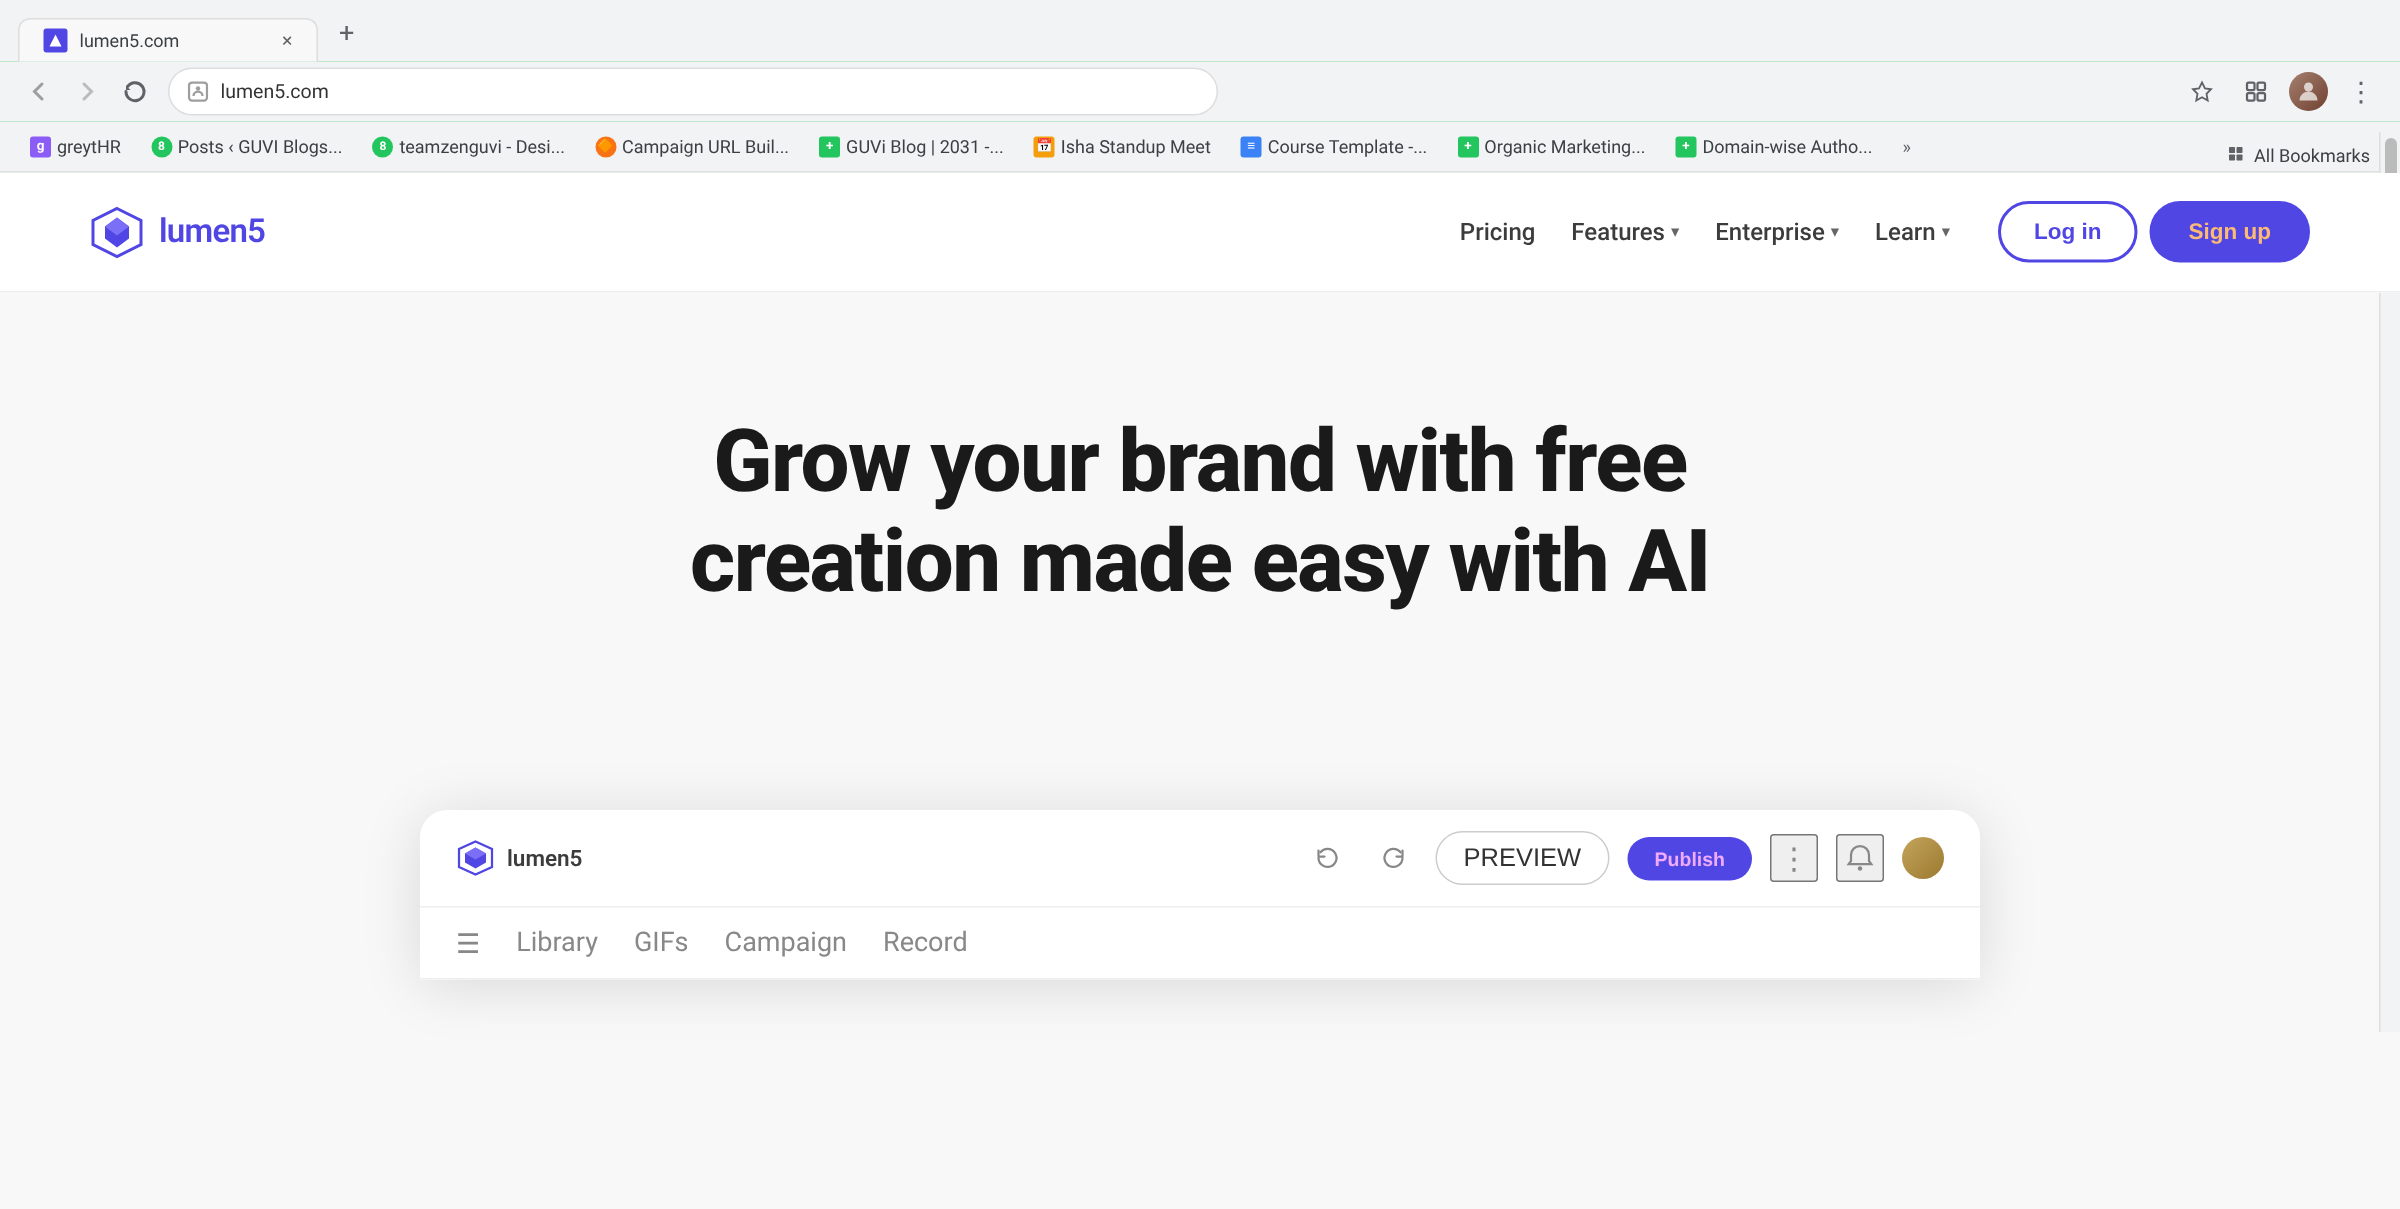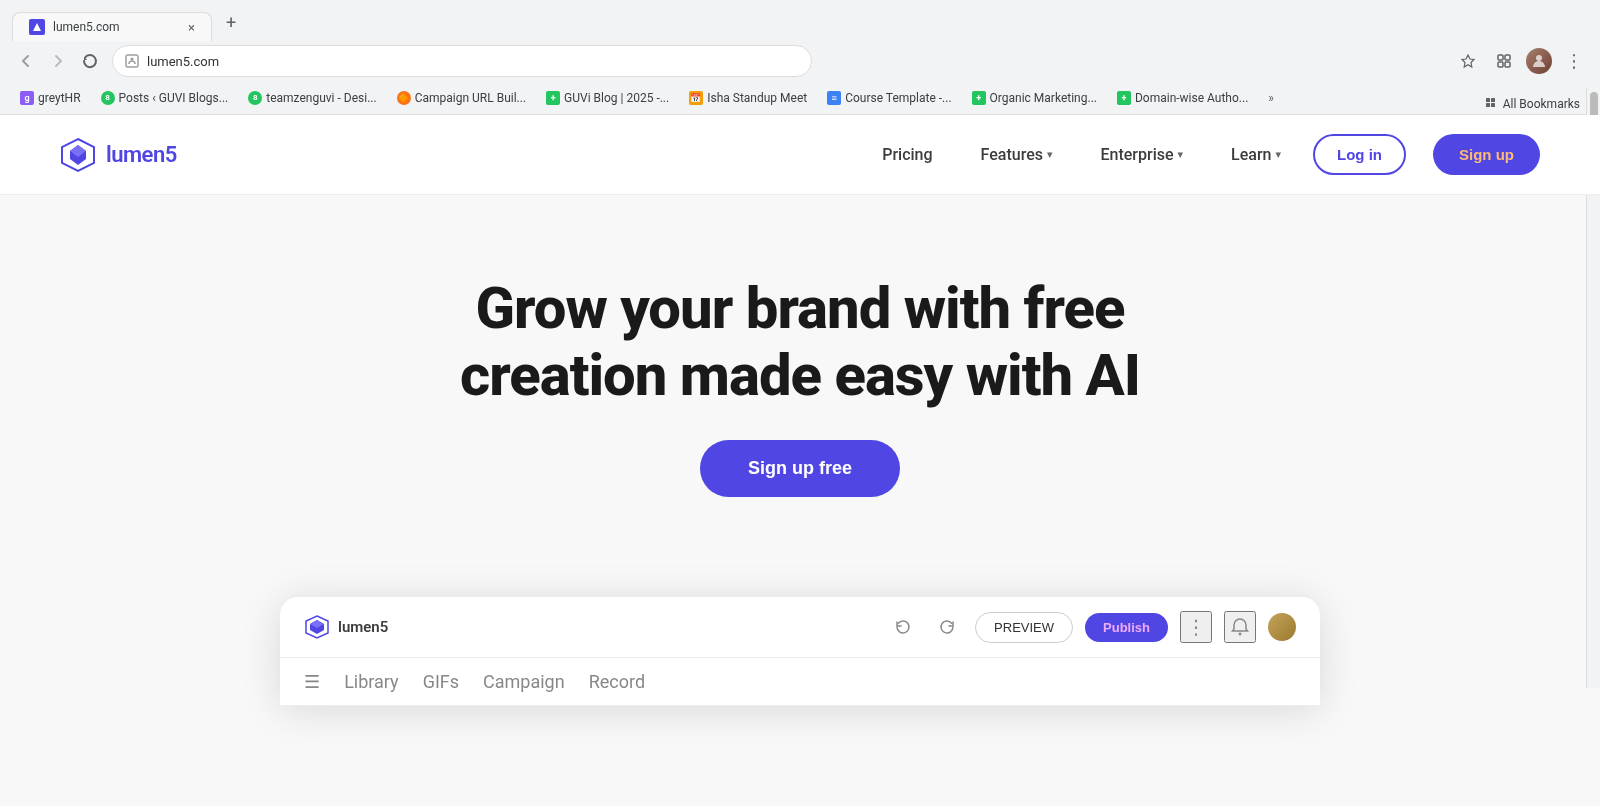--- a/index.html
+++ b/index.html
@@ -24,41 +24,41 @@
 
     
     .page { background: #f8f8f8; min-height: 730px; }
 
     
     .navbar { background: #fff; display: flex; align-items: center; padding: 0 60px; height: 80px; border-bottom: 1px solid #eee; position: relative; z-index: 10; }
     .logo { display: flex; align-items: center; gap: 10px; text-decoration: none; }
     .logo-icon { width: 36px; height: 36px; }
     .logo-text { font-size: 22px; font-weight: 600; color: #3c3c3c; letter-spacing: -0.5px; }
     .logo-text span { color: #5046e4; }
-    .nav-links { display: flex; align-items: center; gap: 48px; margin-left: auto; margin-right: 32px; }
+    .nav-links { display: flex; align-items: center; gap: 24px; margin-left: auto; margin-right: 32px; }
     .nav-link { font-size: 16px; color: #3c3c3c; text-decoration: none; cursor: pointer; display: flex; align-items: center; gap: 4px; font-weight: 500; }
     .chevron { font-size: 11px; color: #666; }
-    .nav-actions { display: flex; gap: 27px; align-items: center; }
+    .nav-actions { display: flex; gap: 8px; align-items: center; }
     .btn-login { padding: 10px 22px; border-radius: 24px; border: 2px solid #5046e4; background: transparent; color: #5046e4; font-size: 15px; font-weight: 600; cursor: pointer; }
     .btn-signup { padding: 12px 26px; border-radius: 24px; border: none; background: #5046e4; color: #fdba74; font-size: 15px; font-weight: 600; cursor: pointer; }
 
     
     .hero { display: flex; flex-direction: column; align-items: center; justify-content: center; padding: 80px 20px 60px; background: #f8f8f8; text-align: center; }
     .hero-title { font-size: 58px; font-weight: 800; color: #1a1a1a; line-height: 1.15; max-width: 720px; letter-spacing: -1px; margin-bottom: 32px; }
     .hero-subtitle { font-size: 18px; color: #555; max-width: 500px; line-height: 1.6; margin-bottom: 48px; }
     .btn-signup-free { padding: 18px 48px; border-radius: 32px; border: none; background: #5046e4; color: #fff; font-size: 18px; font-weight: 600; cursor: pointer; }
 
     
     .product-preview { margin: 0 auto; width: 1040px; background: #fff; border-radius: 18px 18px 0 0; box-shadow: 0 4px 40px rgba(0,0,0,0.13); overflow: hidden; position: relative; }
     .preview-topbar { display: flex; align-items: center; padding: 14px 24px; border-bottom: 1px solid #eee; gap: 20px; }
     .preview-logo { display: flex; align-items: center; gap: 8px; }
     .preview-spacer { flex: 1; }
     .preview-actions { display: flex; align-items: center; gap: 12px; }
     .preview-icon-btn { width: 32px; height: 32px; border-radius: 50%; background: transparent; border: none; cursor: pointer; display: flex; align-items: center; justify-content: center; color: #666; font-size: 18px; }
-    .preview-btn-outline { padding: 7px 18px; border-radius: 20px; border: 1.5px solid #ccc; background: transparent; color: #333; font-size: 13px; font-weight: 500; cursor: pointer; }
+    .preview-btn-outline { padding: 7px 18px; border-radius: 20px; border: 1.5px solid #ccc; background: transparent; color: #333; font-size: 17px; font-weight: 500; cursor: pointer; }
     .preview-btn-filled { padding: 7px 18px; border-radius: 20px; border: none; background: #5046e4; color: #f0abfc; font-size: 13px; font-weight: 600; cursor: pointer; }
     .preview-notif-btn { width: 32px; height: 32px; display: flex; align-items: center; justify-content: center; cursor: pointer; color: #888; font-size: 20px; }
     .preview-avatar { width: 28px; height: 28px; border-radius: 50%; background: #c4a35a; }
     .preview-more-btn { width: 32px; height: 32px; display: flex; align-items: center; justify-content: center; cursor: pointer; color: #888; font-size: 20px; }
 
     
     .preview-bottom { display: flex; height: 48px; border-bottom: 1px solid #eee; align-items: center; padding: 0 24px; gap: 24px; }
     .preview-tab { font-size: 18px; color: #888; cursor: pointer; padding: 4px 0; }
 
     
@@ -162,21 +162,21 @@
     <div class="bookmark-item">
       <div class="bookmark-favicon" style="background:#f97316;border-radius:50%;display:flex;align-items:center;justify-content:center;">
         <span style="font-size:9px;color:white;">🔶</span>
       </div>
       <span>Campaign URL Buil...</span>
     </div>
     <div class="bookmark-item">
       <div class="bookmark-favicon" style="background:#22c55e;border-radius:2px;display:flex;align-items:center;justify-content:center;">
         <span style="font-size:9px;color:white;font-weight:700;">+</span>
       </div>
-      <span>GUVi Blog | 2025 -...</span>
+      <span>GUVi Blog | 2031 -...</span>
     </div>
     <div class="bookmark-item">
       <div class="bookmark-favicon" style="background:#f59e0b;border-radius:2px;display:flex;align-items:center;justify-content:center;">
         <span style="font-size:9px;">📅</span>
       </div>
       <span>Isha Standup Meet</span>
     </div>
     <div class="bookmark-item">
       <div class="bookmark-favicon" style="background:#3b82f6;border-radius:2px;display:flex;align-items:center;justify-content:center;">
         <span style="font-size:9px;color:white;">≡</span>
@@ -240,21 +240,20 @@
     </div>
 
     <div class="nav-actions">
       <button class="btn-login">Log in</button>
       <button class="btn-signup">Sign up</button>
     </div>
   </nav>
 
   <section class="hero">
     <h1 class="hero-title">Grow your brand with free creation made easy with AI</h1>
-    <button class="btn-signup-free">Sign up free</button>
   </section>
 
   <div style="display:flex; justify-content:center; margin-top:40px;">
     <div class="product-preview">
 
       <div class="preview-topbar">
         <div class="preview-logo">
           <svg width="26" height="26" viewBox="0 0 26 26">
             <polygon points="13,2 24,7 24,19 13,24 2,19 2,7" fill="none" stroke="#5046e4" stroke-width="1.5"></polygon>
             <polygon points="13,6 20,10 20,16 13,20 6,16 6,10" fill="#5046e4"></polygon>

